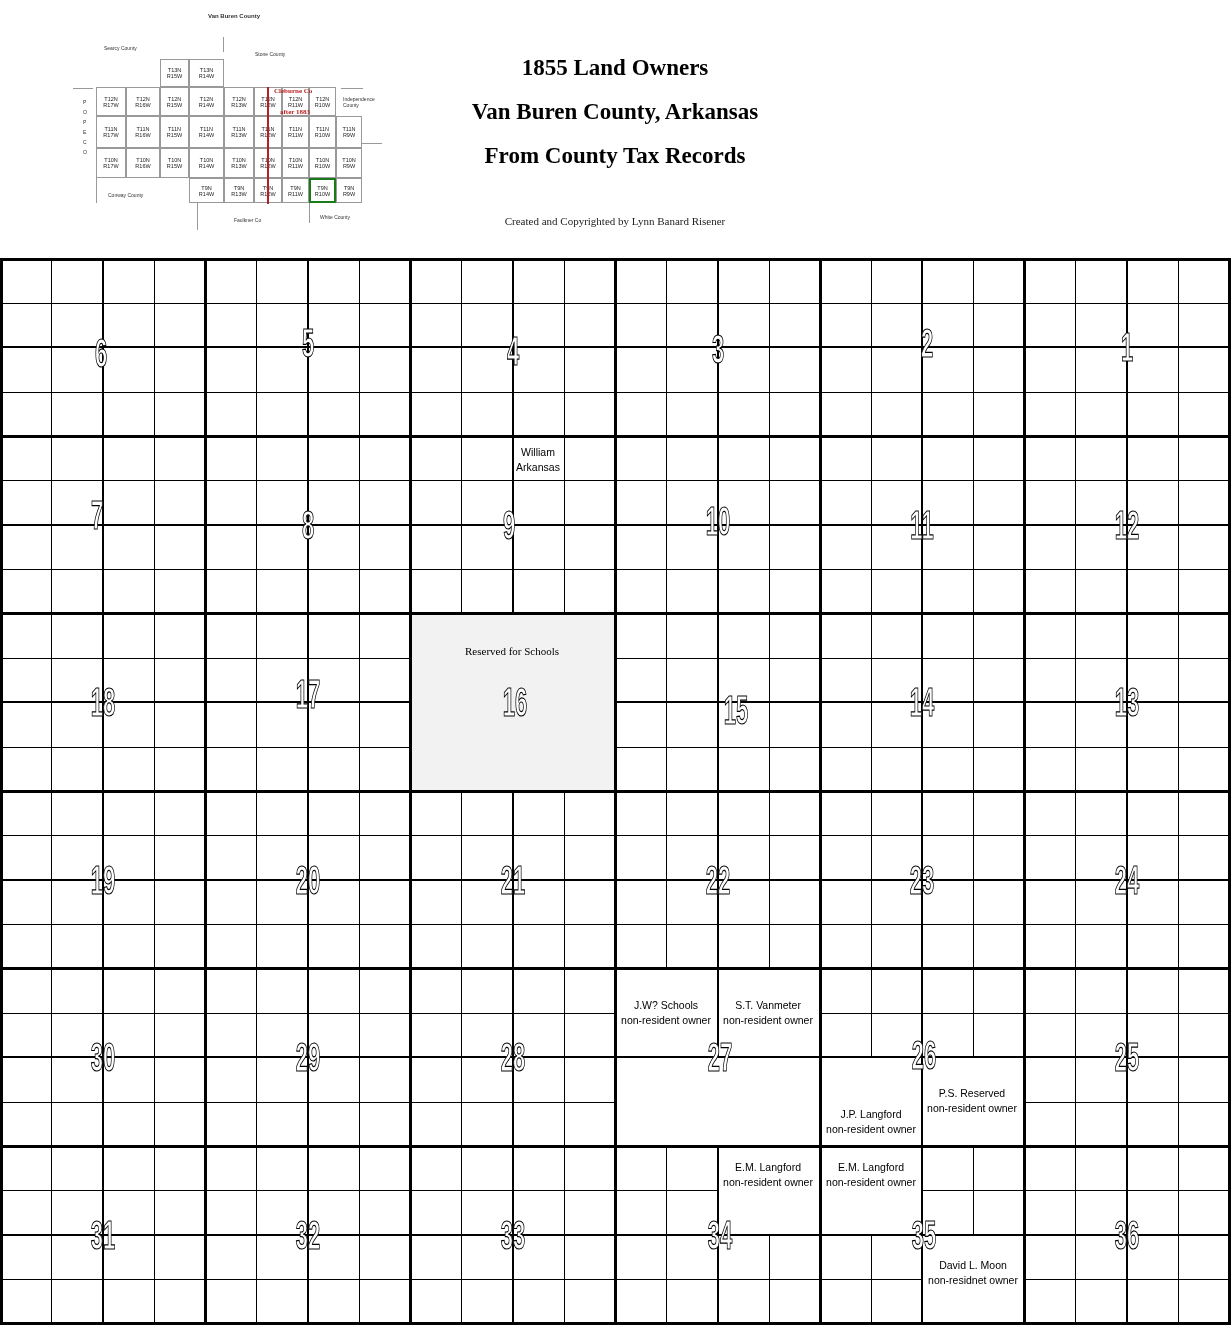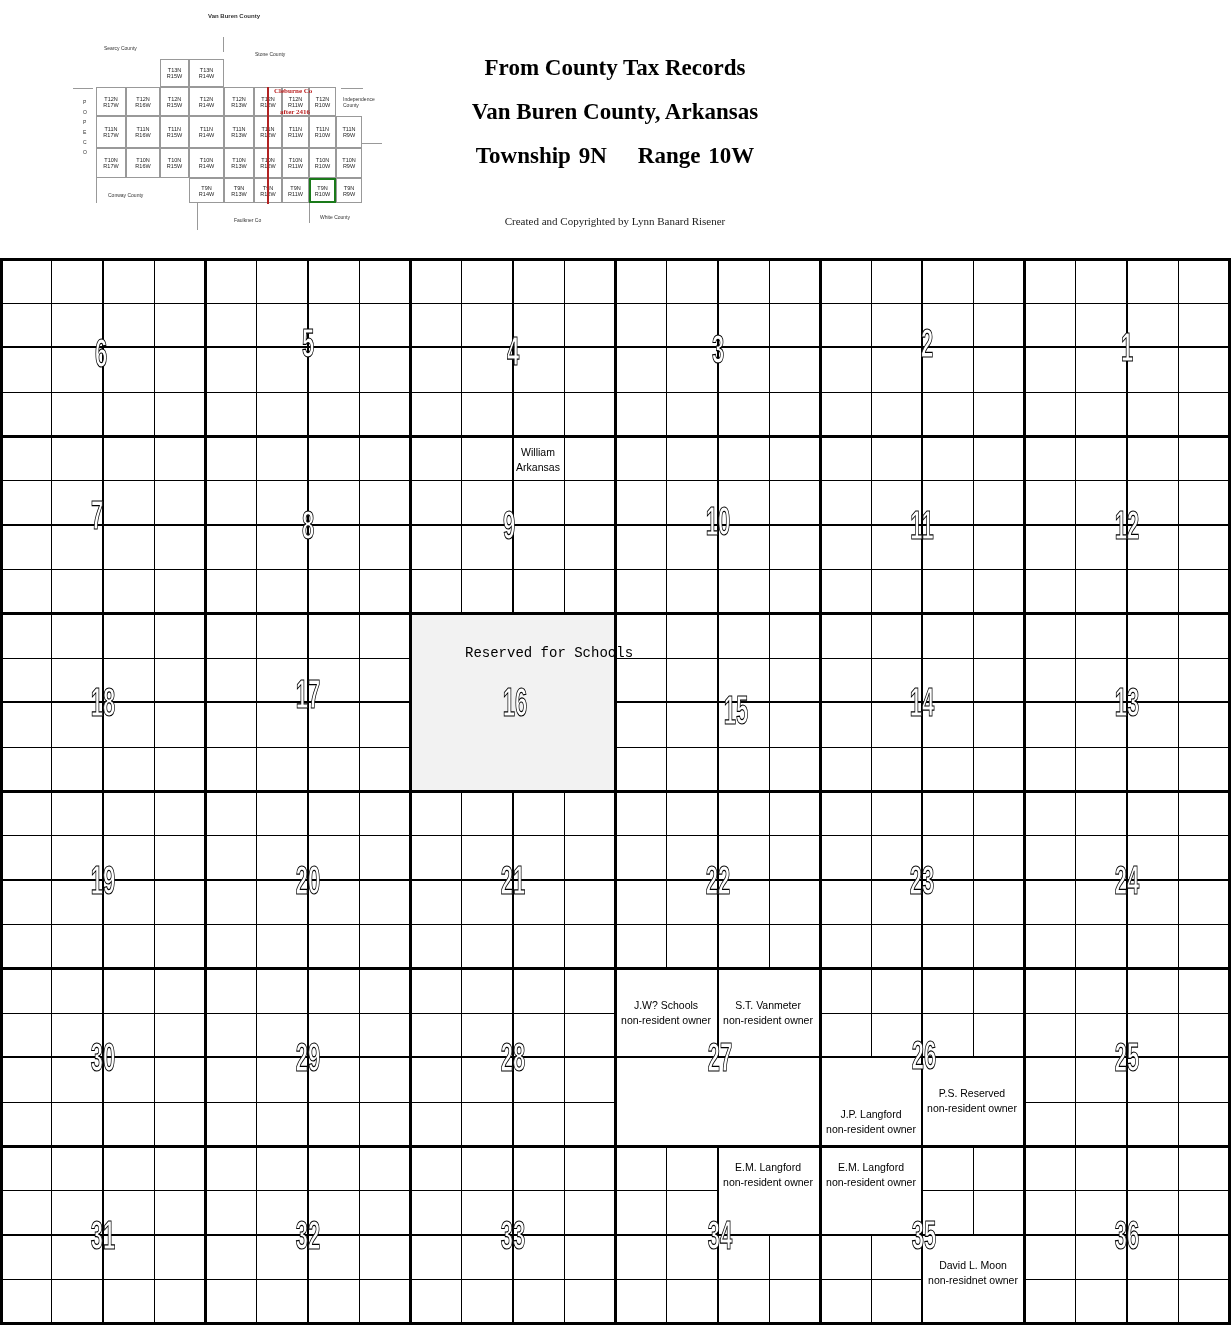--- a/index.html
+++ b/index.html
@@ -17,21 +17,21 @@
   .kline{position:absolute;background:#999;}
   .redline{position:absolute;background:#b22;}
   .cleb{position:absolute;color:#b22;font-family:"Liberation Serif",serif;font-size:7px;font-weight:bold;white-space:nowrap;}
   
   .map{position:absolute;left:0;top:258px;width:1231px;height:1067px;}
   .section{position:absolute;box-sizing:border-box;}
   .vline,.hline{position:absolute;background:#000;}
   .secnum{position:absolute;font-family:"Liberation Sans",sans-serif;font-weight:bold;font-size:40px;color:#fff;-webkit-text-stroke:1.2px #000;transform:scaleX(0.55);transform-origin:center;line-height:40px;z-index:3;white-space:nowrap;}
   .note{position:absolute;text-align:center;font-size:10.5px;line-height:15px;color:#000;white-space:nowrap;z-index:4;}
   .school{position:absolute;background:#f2f2f2;}
-  .school-note{position:absolute;font-family:Liberation Mono, monospace;font-size:14px;color:#000;white-space:nowrap;z-index:4;}
+  .school-note{position:absolute;font-family:Liberation Serif, serif;font-size:11px;color:#000;white-space:nowrap;z-index:4;}
 </style>
 </head>
 <body>
 
 <div class="header">
   <div class="key" id="key">
       <div class="lbl" style="left: 138px; top: 8px; font-size: 6px; font-weight: bold;">Van Buren County</div>
       <div class="lbl" style="left: 34px; top: 40px;">Searcy County</div>
       <div class="lbl" style="left: 185px; top: 46px;">Stone County</div>
       <div class="lbl" style="left: 273px; top: 91px; width: 34px; white-space: normal; line-height: 6px;">Independence County</div>
@@ -75,26 +75,26 @@
       <div class="kcell" style="left: 239px; top: 143px; width: 27px; height: 30px;">T10N<br>R10W</div>
       <div class="kcell" style="left: 266px; top: 143px; width: 26px; height: 30px;">T10N<br>R9W</div>
       <div class="kcell" style="left: 119px; top: 173px; width: 35px; height: 25px;">T9N<br>R14W</div>
       <div class="kcell" style="left: 154px; top: 173px; width: 30px; height: 25px;">T9N<br>R13W</div>
       <div class="kcell" style="left: 184px; top: 173px; width: 28px; height: 25px;">T9N<br>R12W</div>
       <div class="kcell" style="left: 212px; top: 173px; width: 27px; height: 25px;">T9N<br>R11W</div>
       <div class="kcell hl" style="left: 239px; top: 173px; width: 27px; height: 25px; border-color: rgb(26, 122, 26);">T9N<br>R10W</div>
       <div class="kcell" style="left: 266px; top: 173px; width: 26px; height: 25px;">T9N<br>R9W</div>
       <div class="redline" style="left: 197px; top: 82px; width: 2px; height: 117px; background: rgb(178, 34, 34);"></div>
       <div class="cleb" style="left: 204px; top: 82px;">Cleburne Co</div>
-      <div class="cleb" style="left: 210px; top: 103px;">after 2416</div>
+      <div class="cleb" style="left: 210px; top: 103px;">after 1883</div>
     </div>
   <div class="titles">
+    <div class="t">1855 Land Owners</div>
+    <div class="t">Van Buren County, Arkansas</div>
     <div class="t">From County Tax Records</div>
-    <div class="t">Van Buren County, Arkansas</div>
-    <div class="t t4" style="white-space:pre">Township 9N    Range 10W</div>
   </div>
   <div class="credit">Created and Copyrighted by Lynn Banard Risener</div>
 </div>
 
 <div class="map" id="map">
     <div class="section" style="left: 0px; top: 0px; width: 205px; height: 178px;"></div>
     <div class="vline" style="left: 51px; top: 0px; width: 1px; height: 89px;"></div>
     <div class="vline" style="left: 0px; top: 45px; width: 103px; height: 1px;"></div>
     <div class="vline" style="left: 154px; top: 0px; width: 1px; height: 89px;"></div>
     <div class="vline" style="left: 103px; top: 45px; width: 103px; height: 1px;"></div>

